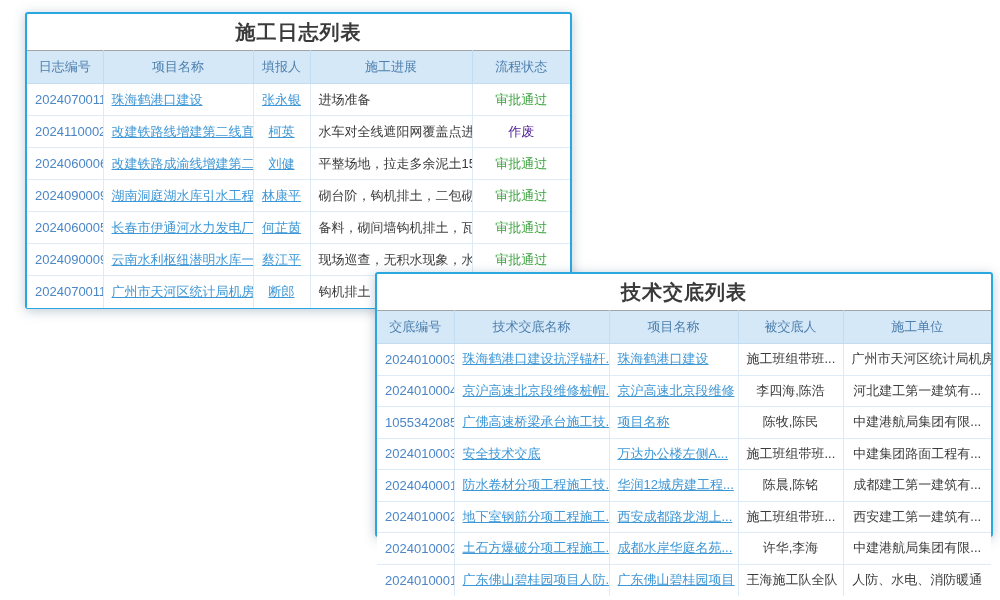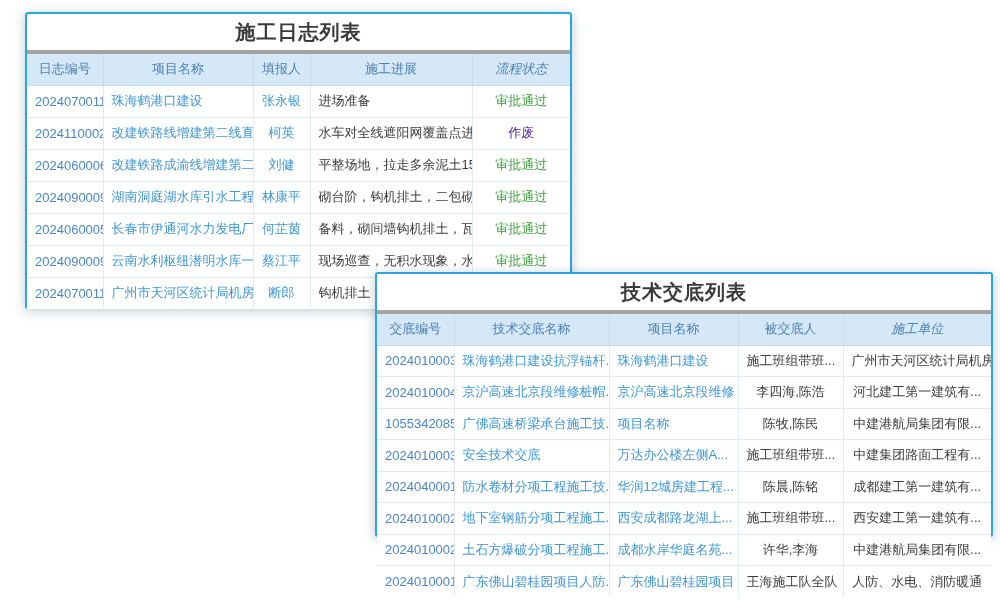--- a/index.html
+++ b/index.html
@@ -14,36 +14,36 @@
   #log-window  { left:25px;  top:12px;  width:547px; height:297px; z-index:1; }
   #disc-window { left:375px; top:272px; width:618px; height:265px; z-index:2; }
 
   .titlebar { height:36px; display:flex; align-items:center; justify-content:center; }
   .titlebar .title { font-size:20px; font-weight:bold; color:#3a3a3a; letter-spacing:1px; }
 
   table { border-collapse:collapse; table-layout:fixed; width:100%; }
   thead th {
     background:#d5e8f7; color:#4d7fae; font-weight:normal; font-size:13px;
     height:33px; text-align:center;
-    border-right:1px solid #c3dcf0; border-bottom:1px solid #c3dcf0; border-top:4px solid #a3a3a3;
+    border-right:1px solid #c3dcf0; border-bottom:1px solid #c3dcf0; border-top:1px solid #a3a3a3;
   }
-  thead th:last-child { border-right:none;font-style:italic; }
+  thead th:last-child { border-right:none; }
   tbody td {
     font-size:13px; color:#3c3c3c; height:32px; padding:0 8px;
     white-space:nowrap; overflow:hidden;
     border-right:1px solid #dcebf7; border-bottom:1px solid #dcebf7;
     background:#ffffff;
   }
   tbody td:last-child { border-right:none; }
   tbody tr:last-child td { border-bottom:none; }
   #disc-window tbody td { height:31.5px; }
 
   .c-center { text-align:center; }
   .c-id     { color:#4a86c8; cursor:pointer; }
-  .c-link   { color:#3e97d6; cursor:pointer; }
+  .c-link   { color:#3e97d6; cursor:pointer;text-decoration:underline; }
   .c-status { font-size:13px; }
   .status-approved { color:#3da43d; }
   .status-voided   { color:#4c1d95; }
 </style>
 </head>
 <body>
 
 <div class="window" id="log-window">
   <div class="titlebar">
     <span class="title">施工日志列表</span>

